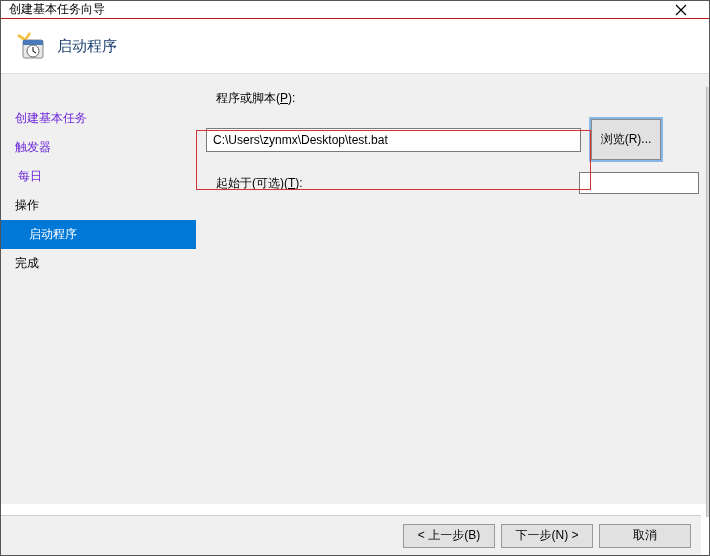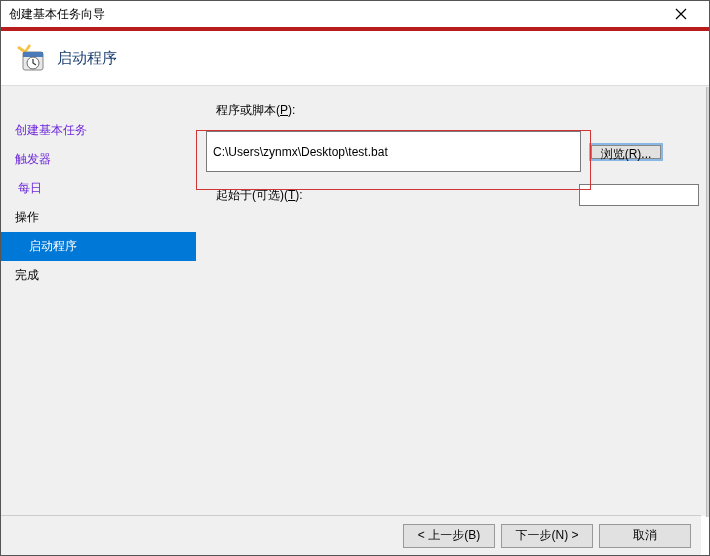--- a/index.html
+++ b/index.html
@@ -1,35 +1,35 @@
 <!DOCTYPE html>
 <html><head>
 <meta charset="utf-8">
 <style>
 * { box-sizing: border-box; margin: 0; padding: 0; }
 body { font-family: "Microsoft YaHei", "Segoe UI", sans-serif; font-size: 12px; background: #fff; width: 710px; height: 556px; position: relative; border: 1px solid #555; overflow: hidden; }
-.titlebar { height: 30px; display: flex; align-items: center; padding: 0 8px; border-bottom: 4px solid #b91c1c; justify-content: space-between; }
+.titlebar { height: 18px; display: flex; align-items: center; padding: 0 8px; border-bottom: 1px solid #b91c1c; justify-content: space-between; }
 .titlebar-text { flex: 1; font-size: 12px; }
 .close-btn { width: 40px; height: 28px; display: flex; align-items: center; justify-content: center; font-size: 16px; cursor: pointer; }
 .header { height: 55px; background: #fff; display: flex; align-items: center; padding: 0 16px; border-bottom: 1px solid #ddd; }
 .header-icon { width: 28px; height: 28px; margin-right: 12px; }
 .header-title { font-size: 15px; color: #1a3e6e; }
 .content { display: flex; height: 430px; background: #f0f0f0; }
 .sidebar { width: 195px; background: #f0f0f0; padding-top: 30px; }
 .sidebar-item { padding: 6px 14px; color: #6d28d9; cursor: pointer; }
 .sidebar-item.sub { padding-left: 17px; }
 .sidebar-item.plain { color: #000000; cursor: default; }
 .sidebar-item.active { background: #0078d7; color: #fff; padding-left: 28px; }
 .main { flex: 1; background: #f0f0f0; padding: 16px 10px 10px 10px; position: relative; }
 .field-row { display: flex; align-items: center; margin-bottom: 12px; }
 .field-label { width: 140px; padding-left: 10px; }
 .field-label u { text-decoration: underline; }
-.program-input { width: 375px; height: 41px; border: 1px solid #7a7a7a; background: #fff; padding: 2px 6px; font-family: inherit; font-size: 12px; }
+.program-input { width: 375px; height: 24px; border: 1px solid #7a7a7a; background: #fff; padding: 2px 6px; font-family: inherit; font-size: 12px; }
 .small-input { width: 120px; height: 22px; border: 1px solid #7a7a7a; background: #fff; padding: 2px 6px; font-family: inherit; font-size: 12px; }
-.browse-btn { width: 70px; height: 14px; margin-left: 10px; background: #e1e1e1; border: 1px solid #888; box-shadow: 0 0 0 2px #89b8e8; cursor: pointer; font-family: inherit; font-size: 12px; }
+.browse-btn { width: 70px; height: 41px; margin-left: 10px; background: #e1e1e1; border: 1px solid #888; box-shadow: 0 0 0 2px #89b8e8; cursor: pointer; font-family: inherit; font-size: 12px; }
 .highlight-box { position: absolute; left: 195px; top: 129px; width: 395px; height: 60px; border: 1px solid #d13434; pointer-events: none; }
 .row1 { margin-top: 0; }
 .footer { position: absolute; bottom: 0; left: 0; right: 8px; height: 40px; background: #f0f0f0; border-top: 1px solid #ccc; display: flex; justify-content: flex-end; align-items: center; padding-right: 10px; gap: 6px; }
 .footer-btn { width: 92px; height: 24px; background: #e1e1e1; border: 1px solid #999; cursor: pointer; font-family: inherit; font-size: 12px; }
 .bg-edge { position: absolute; right: 0; top: 86px; width: 3px; height: 430px; background: #d8d8d8; border-left: 1px solid #bbb; }
 </style>
 </head>
 <body>
 
 <div class="titlebar">

